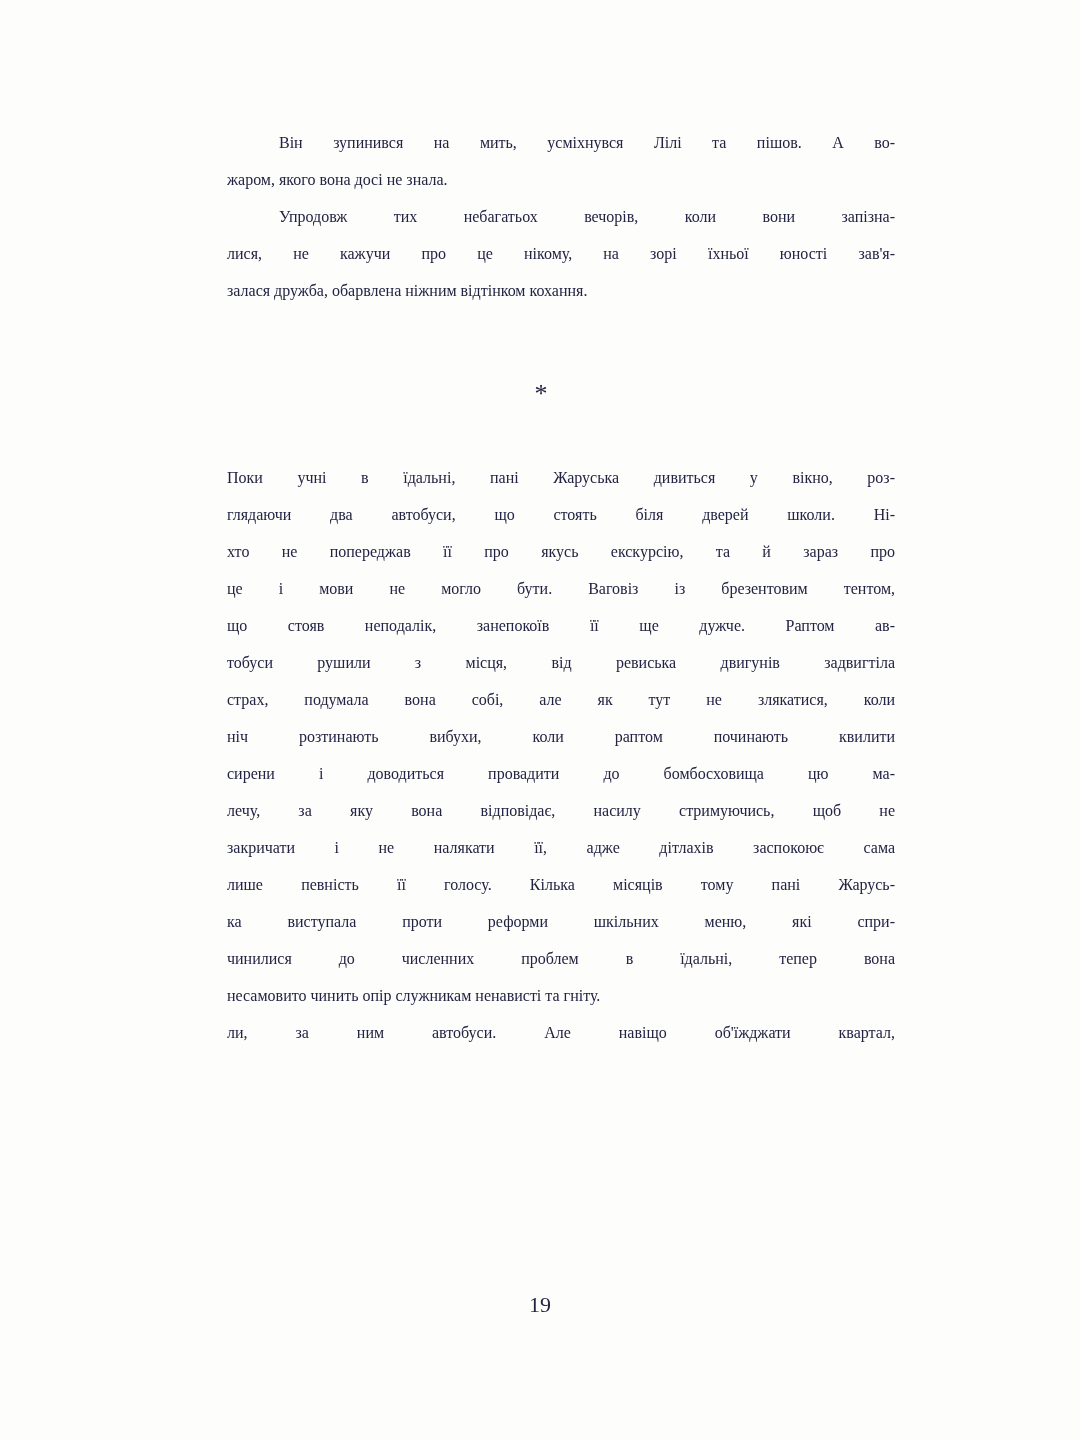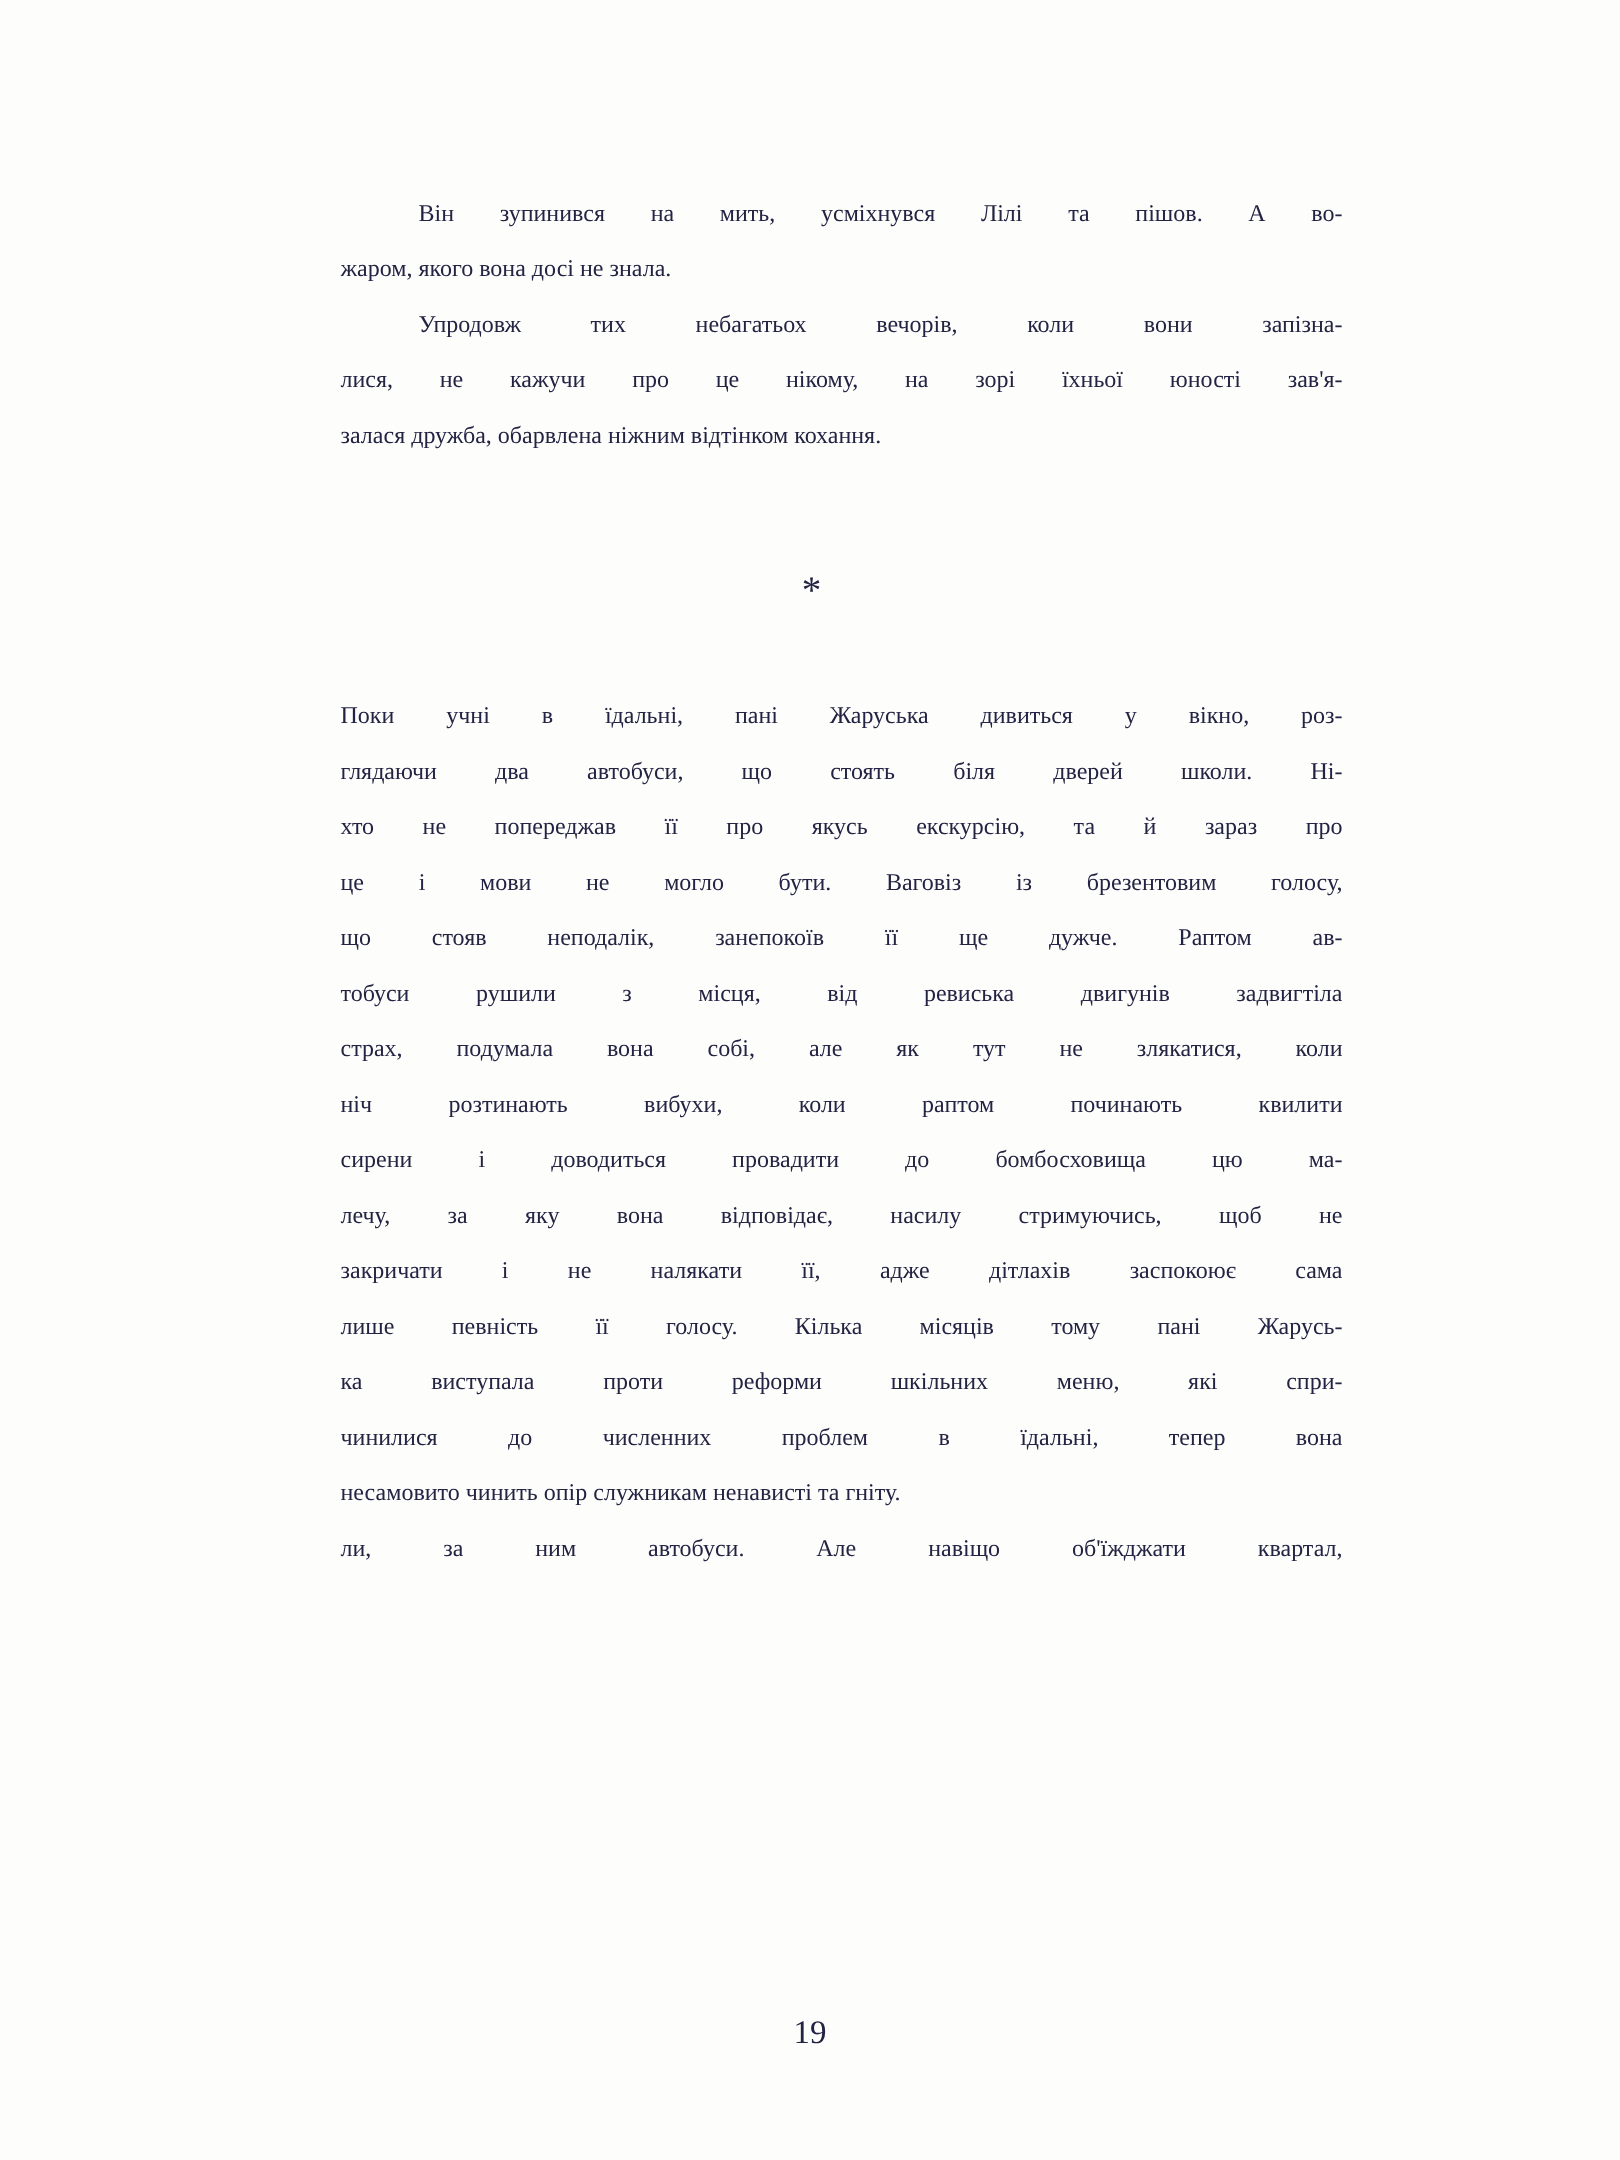--- a/index.html
+++ b/index.html
@@ -34,21 +34,21 @@
     height: 40px;
     line-height: 40px;
     margin: 65px 0 45px 0;
     text-align: center;
     text-align-last: center;
     font-size: 26px;
     letter-spacing: 1px;
   }
   .page-number {
     position: absolute;
-    top: 1340px;
+    top: 1290px;
     left: 0;
     width: 100%;
     text-align: center;
     text-align-last: center;
     font-size: 22px;
     line-height: 30px;
   }
 </style>
 </head>
 <body>
@@ -62,21 +62,21 @@
       <div class="paragraph">
         <div class="line indent">Упродовж тих небагатьох вечорів, коли вони запізна-</div>
         <div class="line">лися, не кажучи про це нікому, на зорі їхньої юності зав'я-</div>
         <div class="line para-end">залася дружба, обарвлена ніжним відтінком кохання.</div>
       </div>
       <div class="separator">*</div>
       <div class="paragraph">
         <div class="line">Поки учні в їдальні, пані Жаруська дивиться у вікно, роз-</div>
         <div class="line">глядаючи два автобуси, що стоять біля дверей школи. Ні-</div>
         <div class="line">хто не попереджав її про якусь екскурсію, та й зараз про</div>
-        <div class="line">це і мови не могло бути. Ваговіз із брезентовим голосу,</div>
+        <div class="line">це і мови не могло бути. Ваговіз із брезентовим тентом,</div>
         <div class="line">що стояв неподалік, занепокоїв її ще дужче. Раптом ав-</div>
         <div class="line">тобуси рушили з місця, від ревиська двигунів задвигтіла</div>
         <div class="line">страх, подумала вона собі, але як тут не злякатися, коли</div>
         <div class="line">ніч розтинають вибухи, коли раптом починають квилити</div>
         <div class="line">сирени і доводиться провадити до бомбосховища цю ма-</div>
         <div class="line">лечу, за яку вона відповідає, насилу стримуючись, щоб не</div>
         <div class="line">закричати і не налякати її, адже дітлахів заспокоює сама</div>
         <div class="line">лише певність її голосу. Кілька місяців тому пані Жарусь-</div>
         <div class="line">ка виступала проти реформи шкільних меню, які спри-</div>
         <div class="line">чинилися до численних проблем в їдальні, тепер вона</div>

